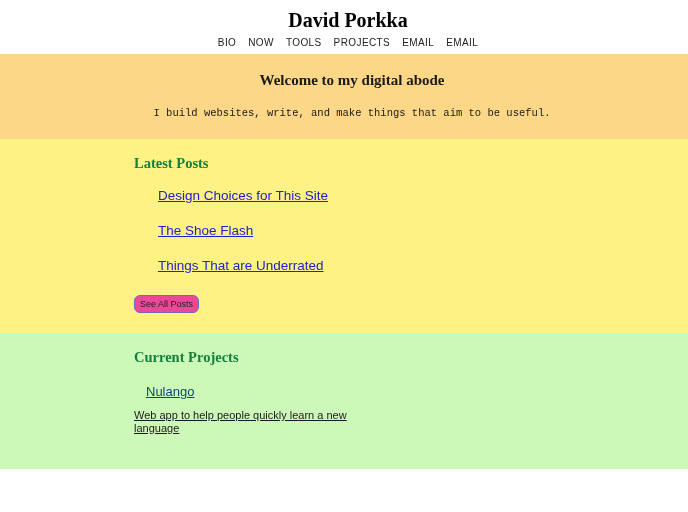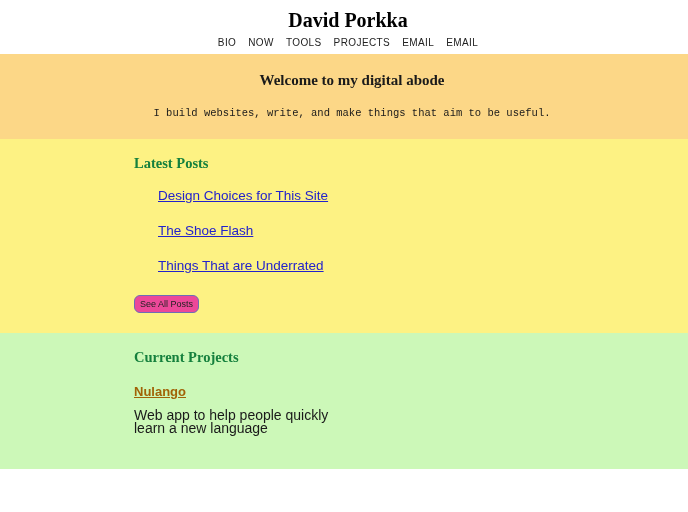--- a/index.html
+++ b/index.html
@@ -120,32 +120,32 @@
 
   
   .projects {
     background: #ccf8b8;
     padding: 16px 0 18px 0;
   }
   .project-link {
     display: inline-block;
     font-family: "Liberation Sans", sans-serif;
     font-size: 13px;
-    color: #a16207;
+    color: #0c4a6e;
     text-decoration: underline;
-    margin: 0 0 10px 0;
-    font-weight: bold;
+    margin: 0 0 10px 12px;
   }
   .project-desc {
     font-family: "Liberation Sans", sans-serif;
-    font-size: 14px;
+    font-size: 11px;
     line-height: 13px;
     color: #1a1a1a;
     margin: 0 0 16px 0;
     max-width: 215px;
+    text-decoration: underline;
   }
 </style>
 </head>
 <body>
 
 <div class="page">
 
   <header class="site-header">
     <h1 class="site-title">David Porkka</h1>
     <nav class="nav">

